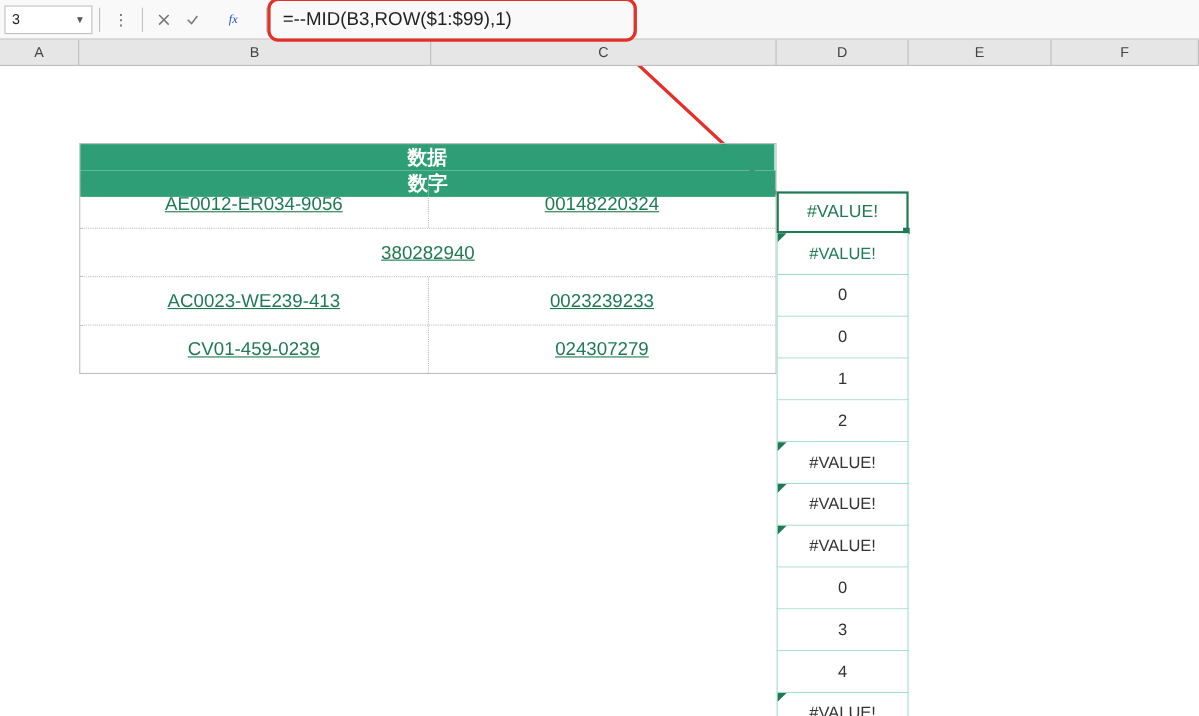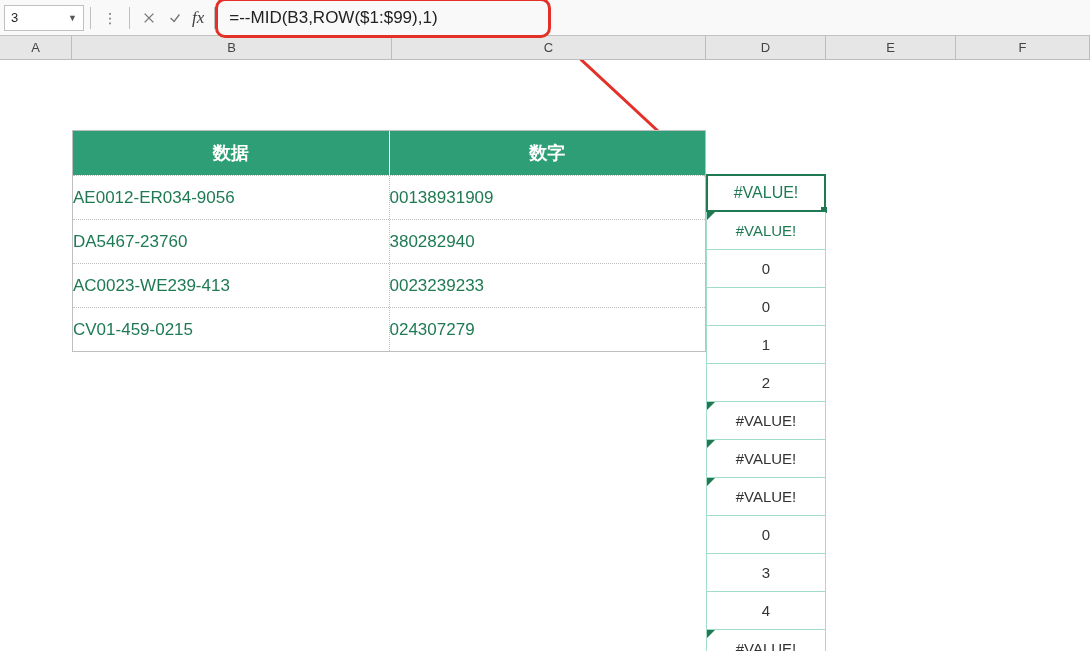--- a/index.html
+++ b/index.html
@@ -27,21 +27,21 @@
     font-size: 13px;
     color: #222;
   }
   .name-box .chev { font-size: 9px; color: #555; }
   .vsep { width: 1px; height: 22px; background: #c0c0c0; margin: 0 6px; }
   .fb-btn {
     width: 26px; height: 26px; display: flex; align-items: center; justify-content: center;
     color: #666; font-size: 14px; cursor: pointer;
   }
   .fb-btn svg { width: 14px; height: 14px; }
-  .fx-label { font-style: italic; font-family: "Times New Roman", serif; font-size: 17px; color: #404040; margin: 0 4px; }
+  .fx-label { font-style: italic; font-family: "Times New Roman", serif; font-size: 11px; color: #1d4ed8; margin: 0 20px; }
   .formula-input-wrap {
     position: relative;
     flex: 0 0 320px;
     height: 32px;
     display: flex;
     align-items: center;
   }
   .formula-box-outline {
     position: absolute;
     left: -6px; top: -4px; right: -10px; bottom: -4px;
@@ -91,21 +91,22 @@
   
   .data-table {
     position: absolute;
     left: 72px; 
     top: 70px;
     width: 634px; 
     border: 1px solid #bfbfbf;
   }
   .data-table .th-row {
     display: flex;
-    height: 44px;
+    height: 32px;
+    flex-direction: column;
   }
   .data-table .th {
     flex: 1;
     background: #2e9e76;
     color: #fff;
     font-weight: bold;
     font-size: 18px;
     display: flex;
     align-items: center;
     justify-content: center;
@@ -114,25 +115,26 @@
   .data-table .th:last-child { border-right: none; }
   .data-table .tr {
     display: flex;
     height: 44px;
     border-top: 1px dotted #bfbfbf;
   }
   .data-table .td {
     flex: 1;
     display: flex;
     align-items: center;
-    justify-content: flex-start;
+    justify-content: center;
     font-size: 17px;
     color: #1f7a54;
     border-right: 1px dotted #bfbfbf;
     position: relative;
+    text-decoration: underline;
   }
   .data-table .td:last-child { border-right: none; }
   .data-table .tr:last-child { border-bottom: none; }
 
   .warning-badge {
     position: absolute;
     right: -26px;
     top: 10px;
     width: 22px; height: 20px;
     display: flex; align-items: center; justify-content: center;
@@ -259,48 +261,45 @@
         </div>
       <div class="th">
           <span>数字</span>
         </div>
     </div>
     <div class="tr">
       <div class="td">
           <span>AE0012-ER034-9056</span>
         </div>
       <div class="td">
-        <span>00138931909</span>
+        <span>00148220324</span>
         <span class="warning-badge">
           <svg viewBox="0 0 20 18">
               <path d="M10 1 L19 17 L1 17 Z" fill="#ffdf7e" stroke="#bd8b00" stroke-width="1"></path>
               <text x="10" y="14" text-anchor="middle" font-size="11" fill="#7a5200" font-weight="bold">!</text>
             </svg>
         </span>
       </div>
     </div>
     <div class="tr">
       <div class="td">
-          <span>DA5467-23760</span>
-        </div>
-      <div class="td">
           <span>380282940</span>
         </div>
     </div>
     <div class="tr">
       <div class="td">
           <span>AC0023-WE239-413</span>
         </div>
       <div class="td">
           <span>0023239233</span>
         </div>
     </div>
     <div class="tr">
       <div class="td">
-          <span>CV01-459-0215</span>
+          <span>CV01-459-0239</span>
         </div>
       <div class="td">
           <span>024307279</span>
         </div>
     </div>
   </div>
 
   <div class="spill">
     <div class="spill-cell first">
         <span>#VALUE!</span>

